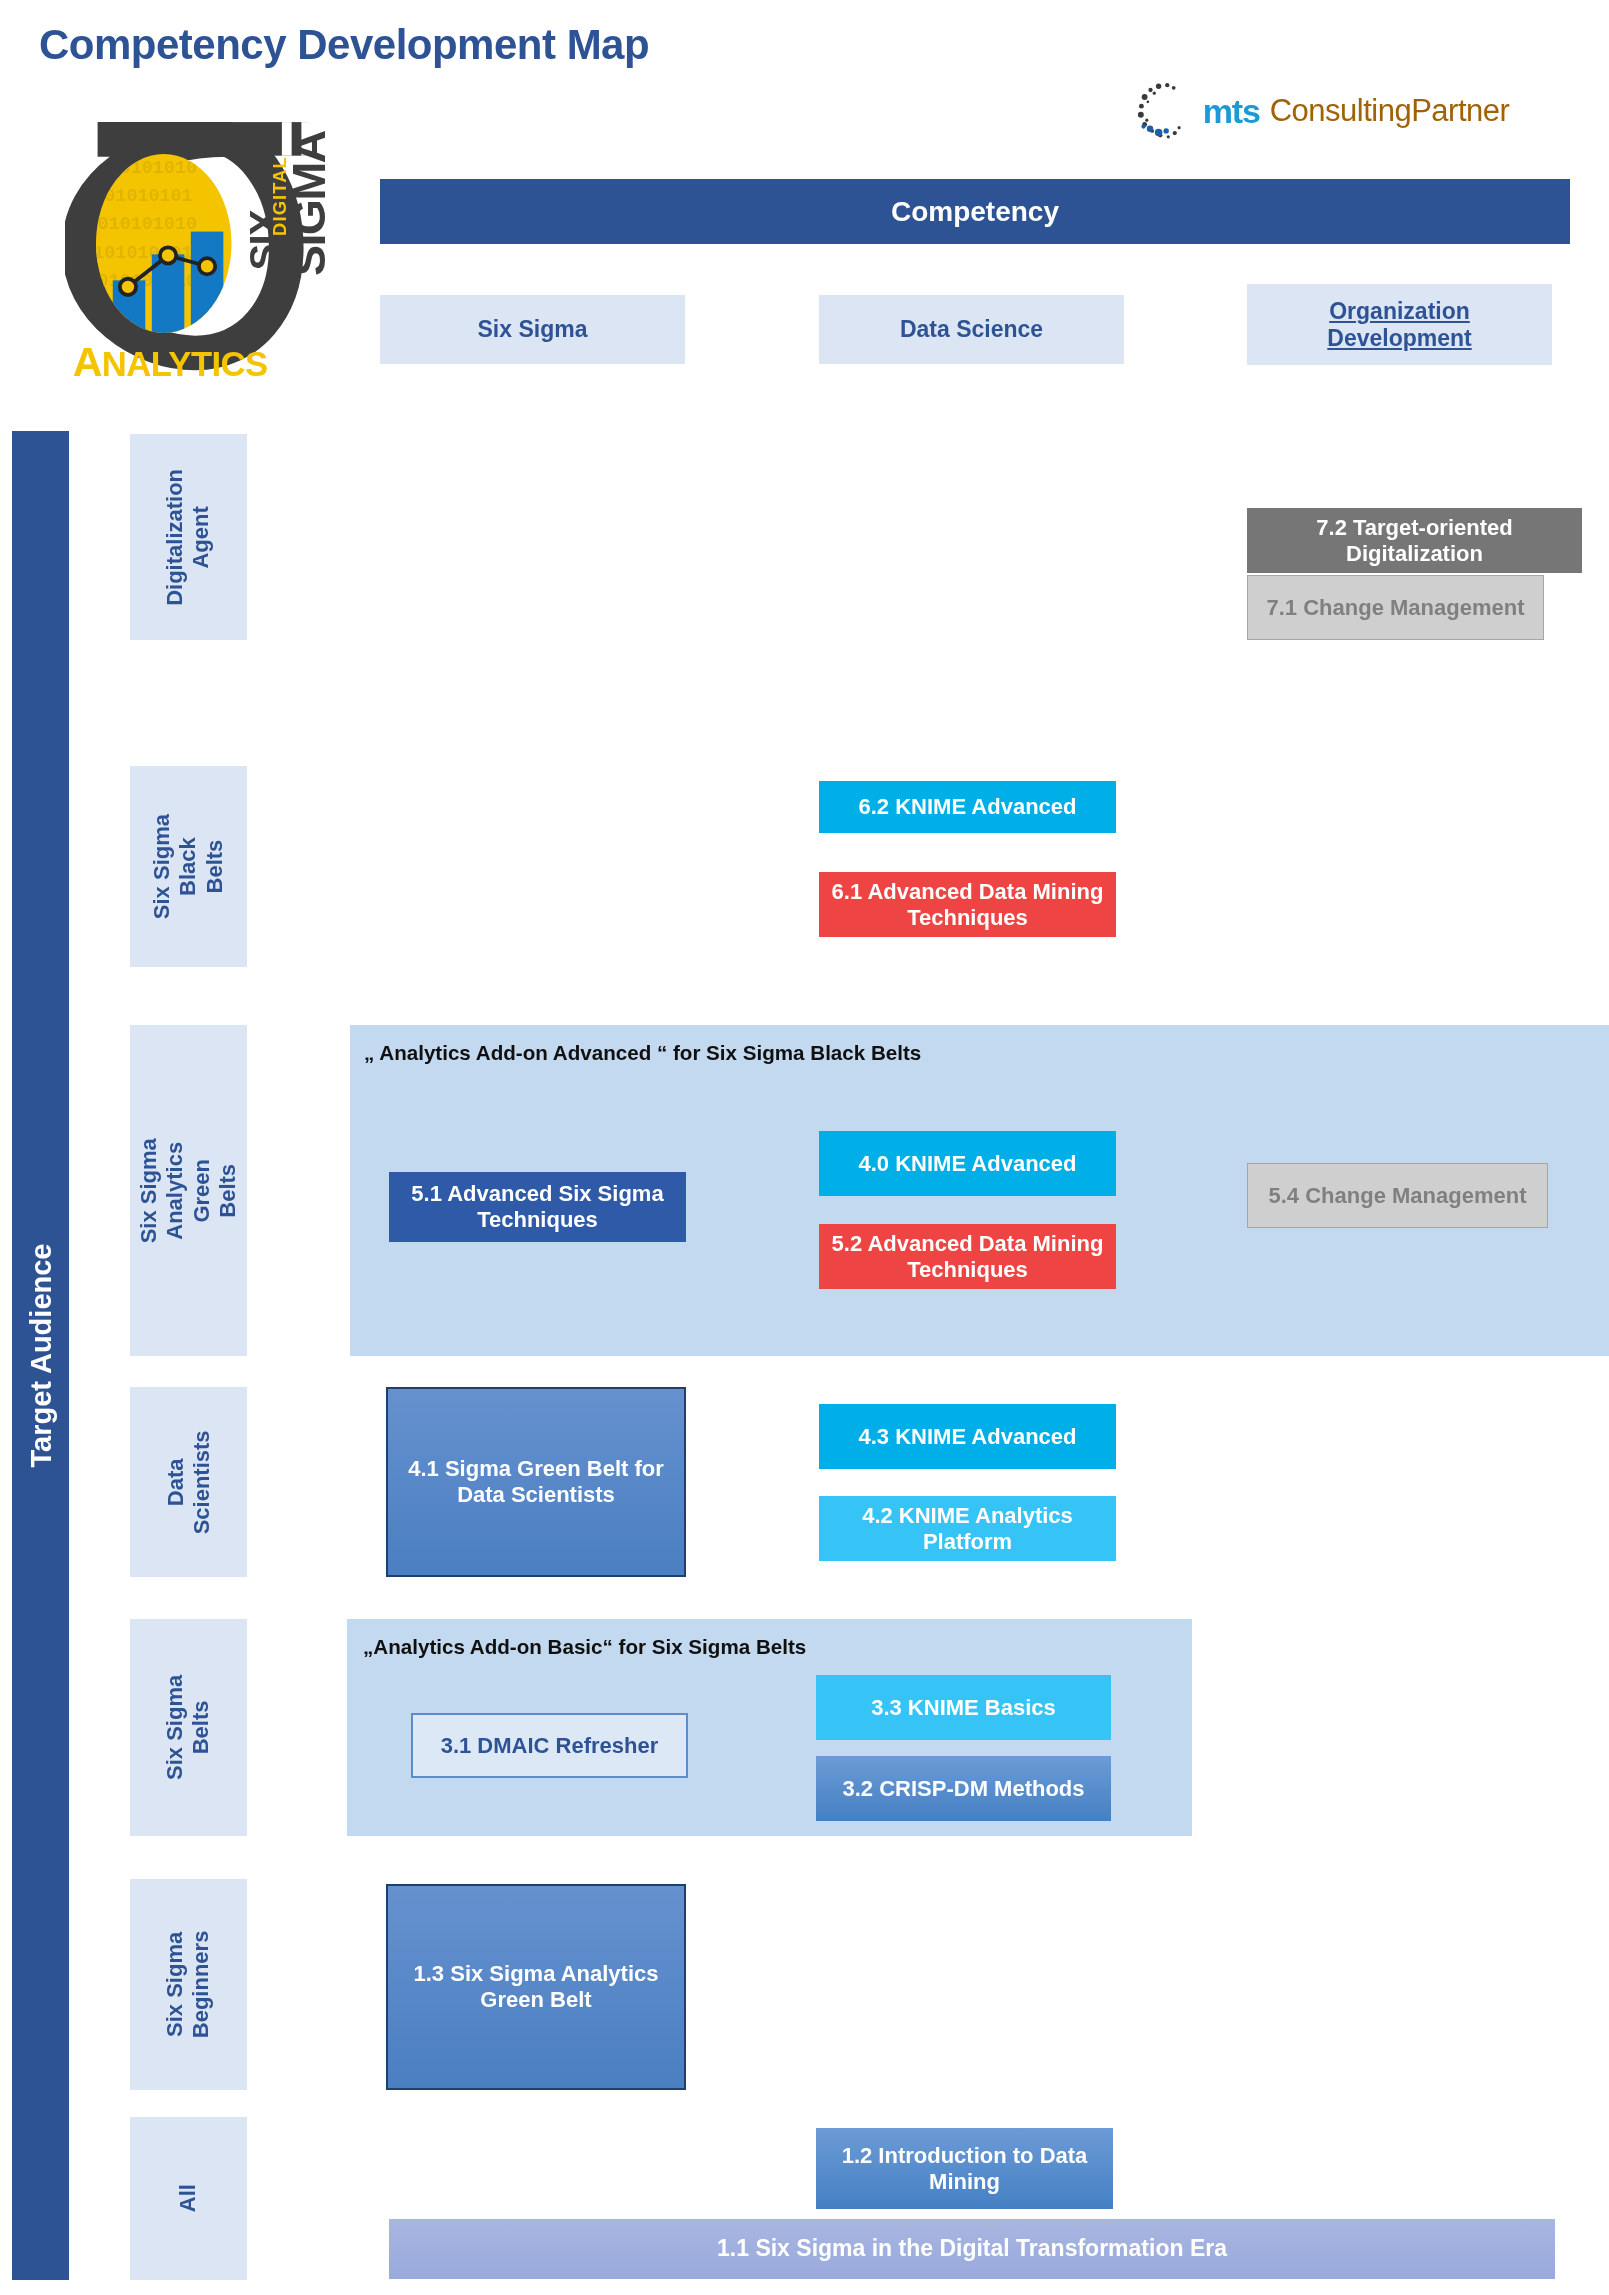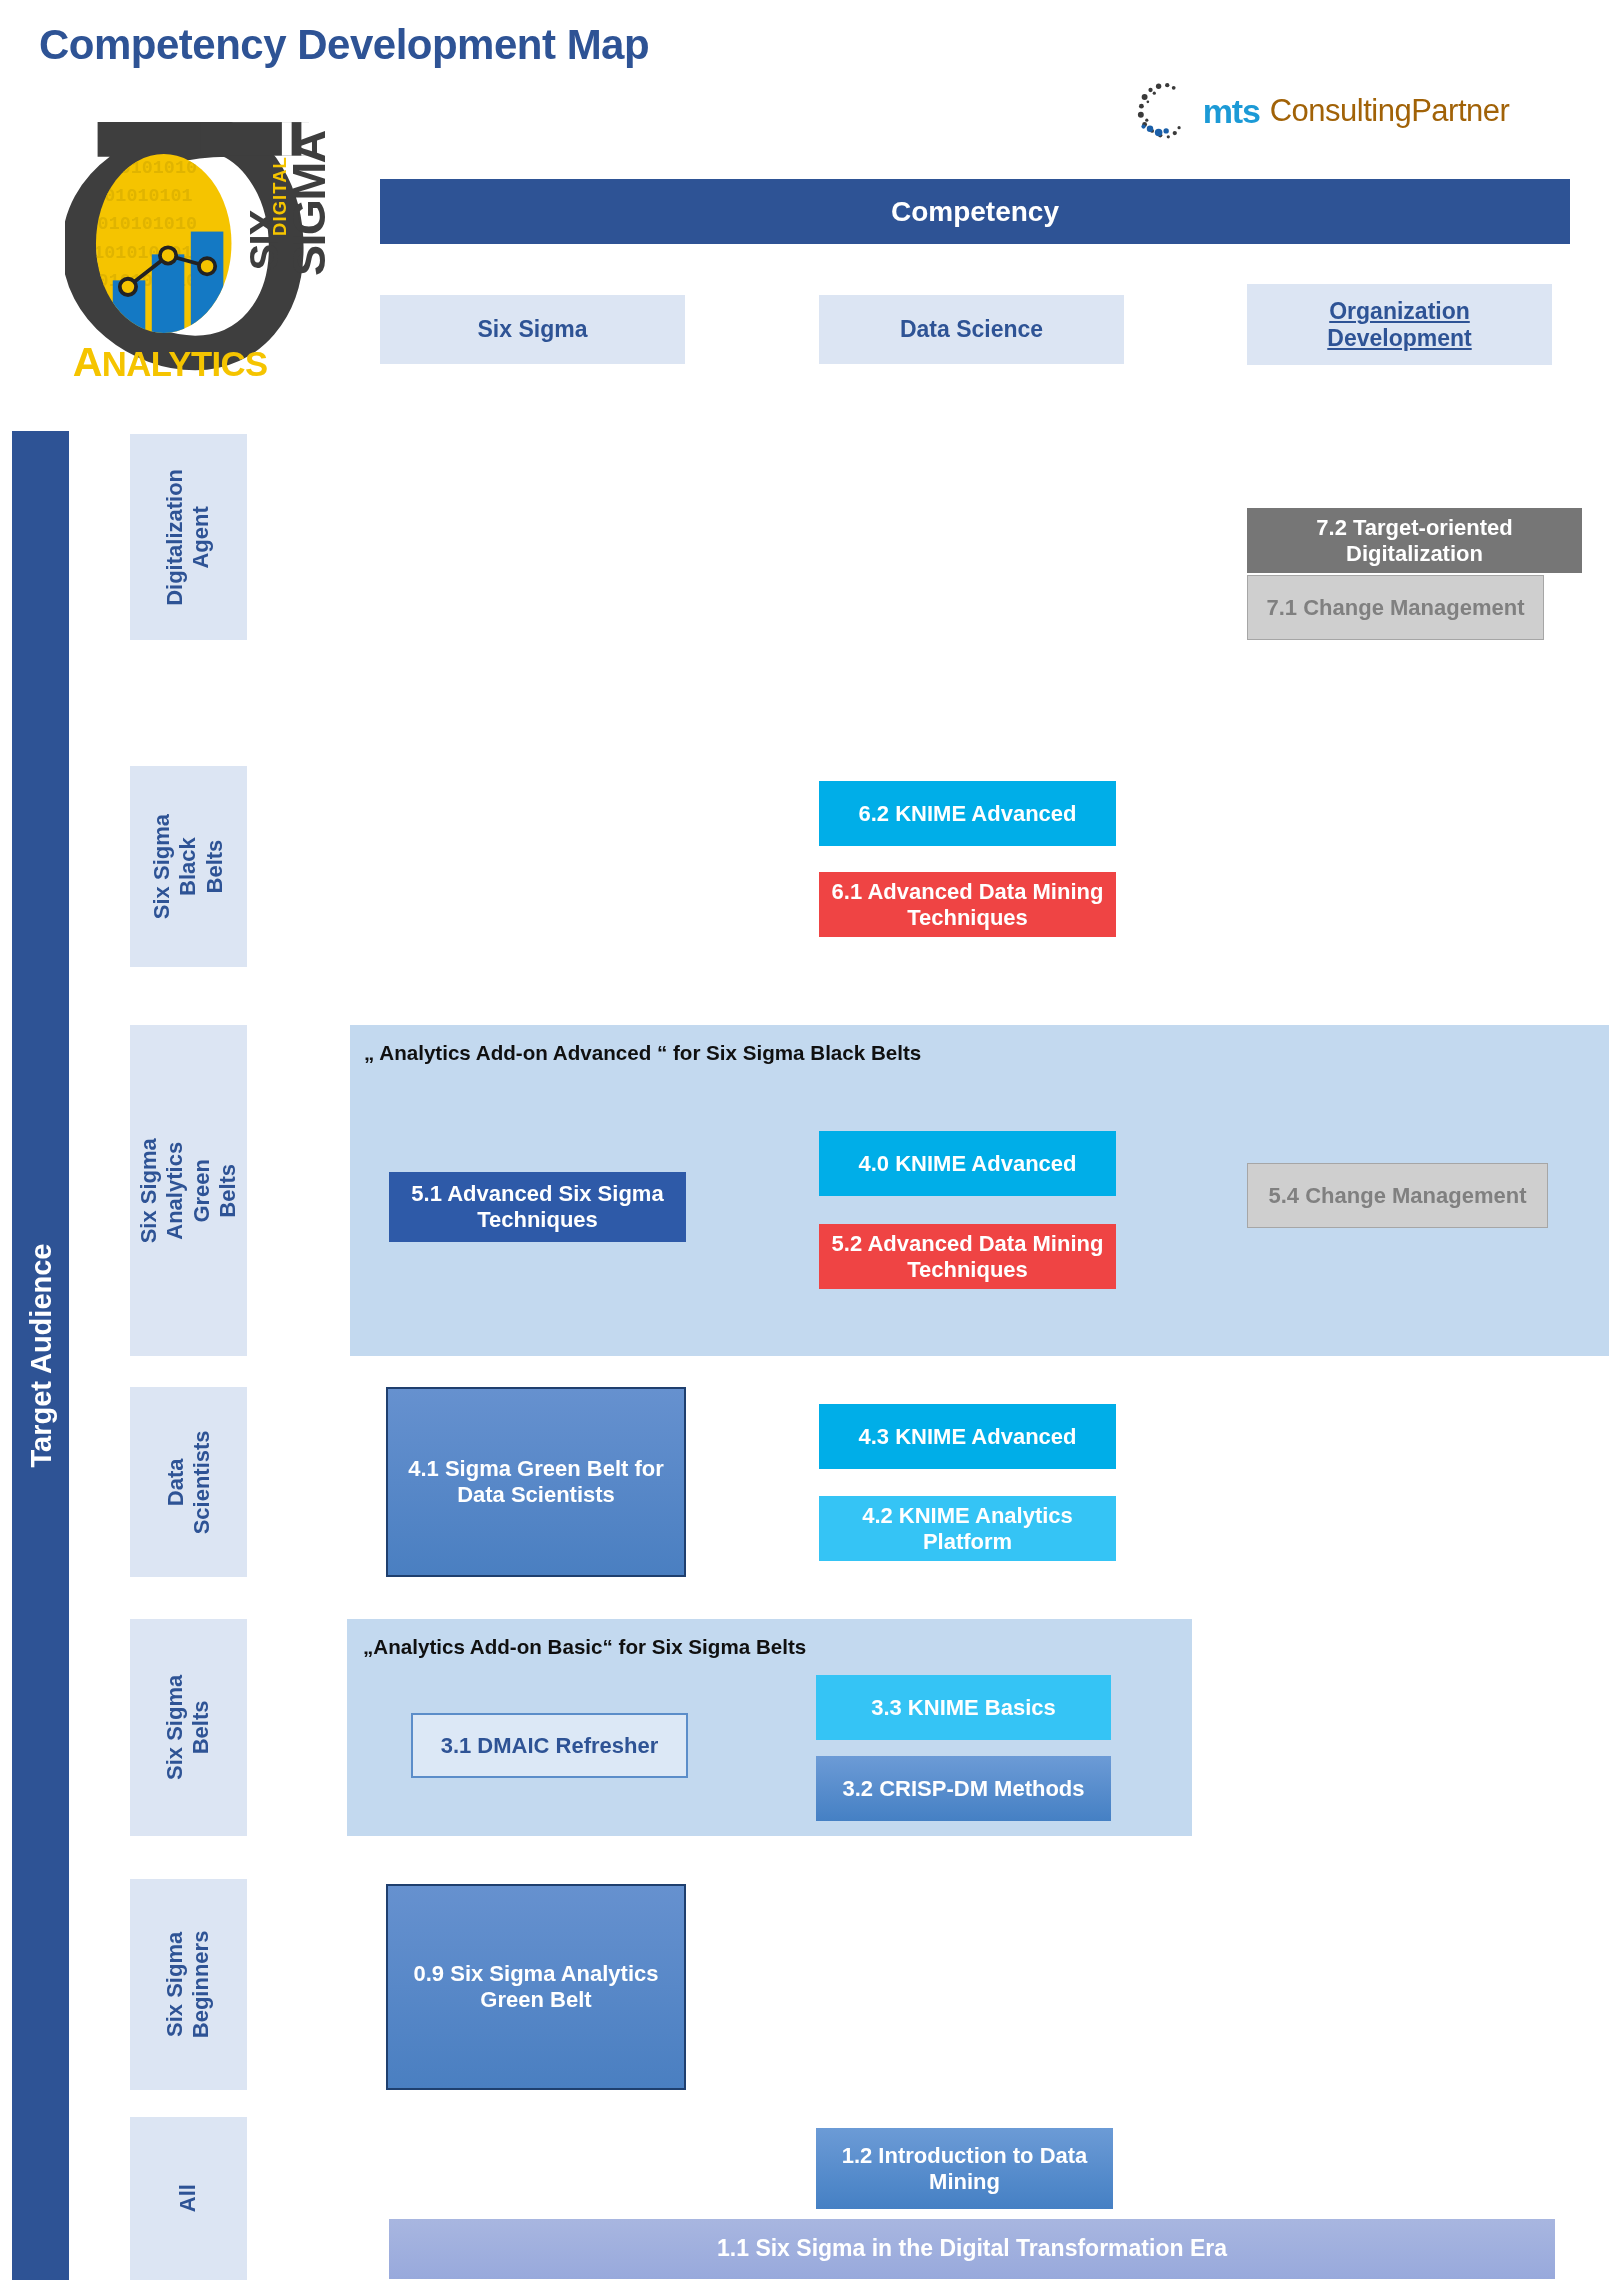--- a/index.html
+++ b/index.html
@@ -229,21 +229,21 @@
   <span class="vtext" style="white-space:pre-line">All</span>
 </div>
 
 <div class="abs box box-dark-gray" style="left:1247px;top:508px;width:335px;height:65px;font-size:22px;">
   <span>7.2 Target-oriented Digitalization</span>
 </div>
 <div class="abs box box-light-gray" style="left:1247px;top:575px;width:297px;height:65px;font-size:22px;">
   <span>7.1 Change Management</span>
 </div>
 
-<div class="abs box box-cyan" style="left:819px;top:781px;width:297px;height:65px;font-size:22px;">
+<div class="abs box box-cyan" style="left:819px;top:781px;width:297px;height:52px;font-size:22px;">
   <span>6.2 KNIME Advanced</span>
 </div>
 <div class="abs box box-navy" style="left:819px;top:872px;width:297px;height:65px;font-size:22px;">
   <span>6.1 Advanced Data Mining Techniques</span>
 </div>
 
 <div class="abs band" style="left:350px;top:1025px;width:1259px;height:331px;"></div>
 <div class="abs band-title" style="left:364px;top:1041px;">„ Analytics Add-on Advanced “ for Six Sigma Black Belts</div>
 
 <div class="abs box box-blue" style="left:389px;top:1172px;width:297px;height:70px;font-size:22px;">
@@ -276,21 +276,21 @@
   <span>3.1 DMAIC Refresher</span>
 </div>
 <div class="abs box box-cyan-light" style="left:816px;top:1675px;width:295px;height:65px;font-size:22px;">
   <span>3.3 KNIME Basics</span>
 </div>
 <div class="abs box box-steel-flat" style="left:816px;top:1756px;width:295px;height:65px;font-size:22px;">
   <span>3.2 CRISP-DM Methods</span>
 </div>
 
 <div class="abs box box-steel" style="left:386px;top:1884px;width:300px;height:206px;font-size:22px;">
-  <span>0.9 Six Sigma Analytics Green Belt</span>
+  <span>1.3 Six Sigma Analytics Green Belt</span>
 </div>
 
 <div class="abs box box-steel-flat" style="left:816px;top:2128px;width:297px;height:81px;font-size:22px;">
   <span>1.2 Introduction to Data Mining</span>
 </div>
 <div class="abs box box-periwinkle" style="left:389px;top:2219px;width:1166px;height:60px;font-size:23px;">
   <span>1.1 Six Sigma in the Digital Transformation Era</span>
 </div>
 
 

